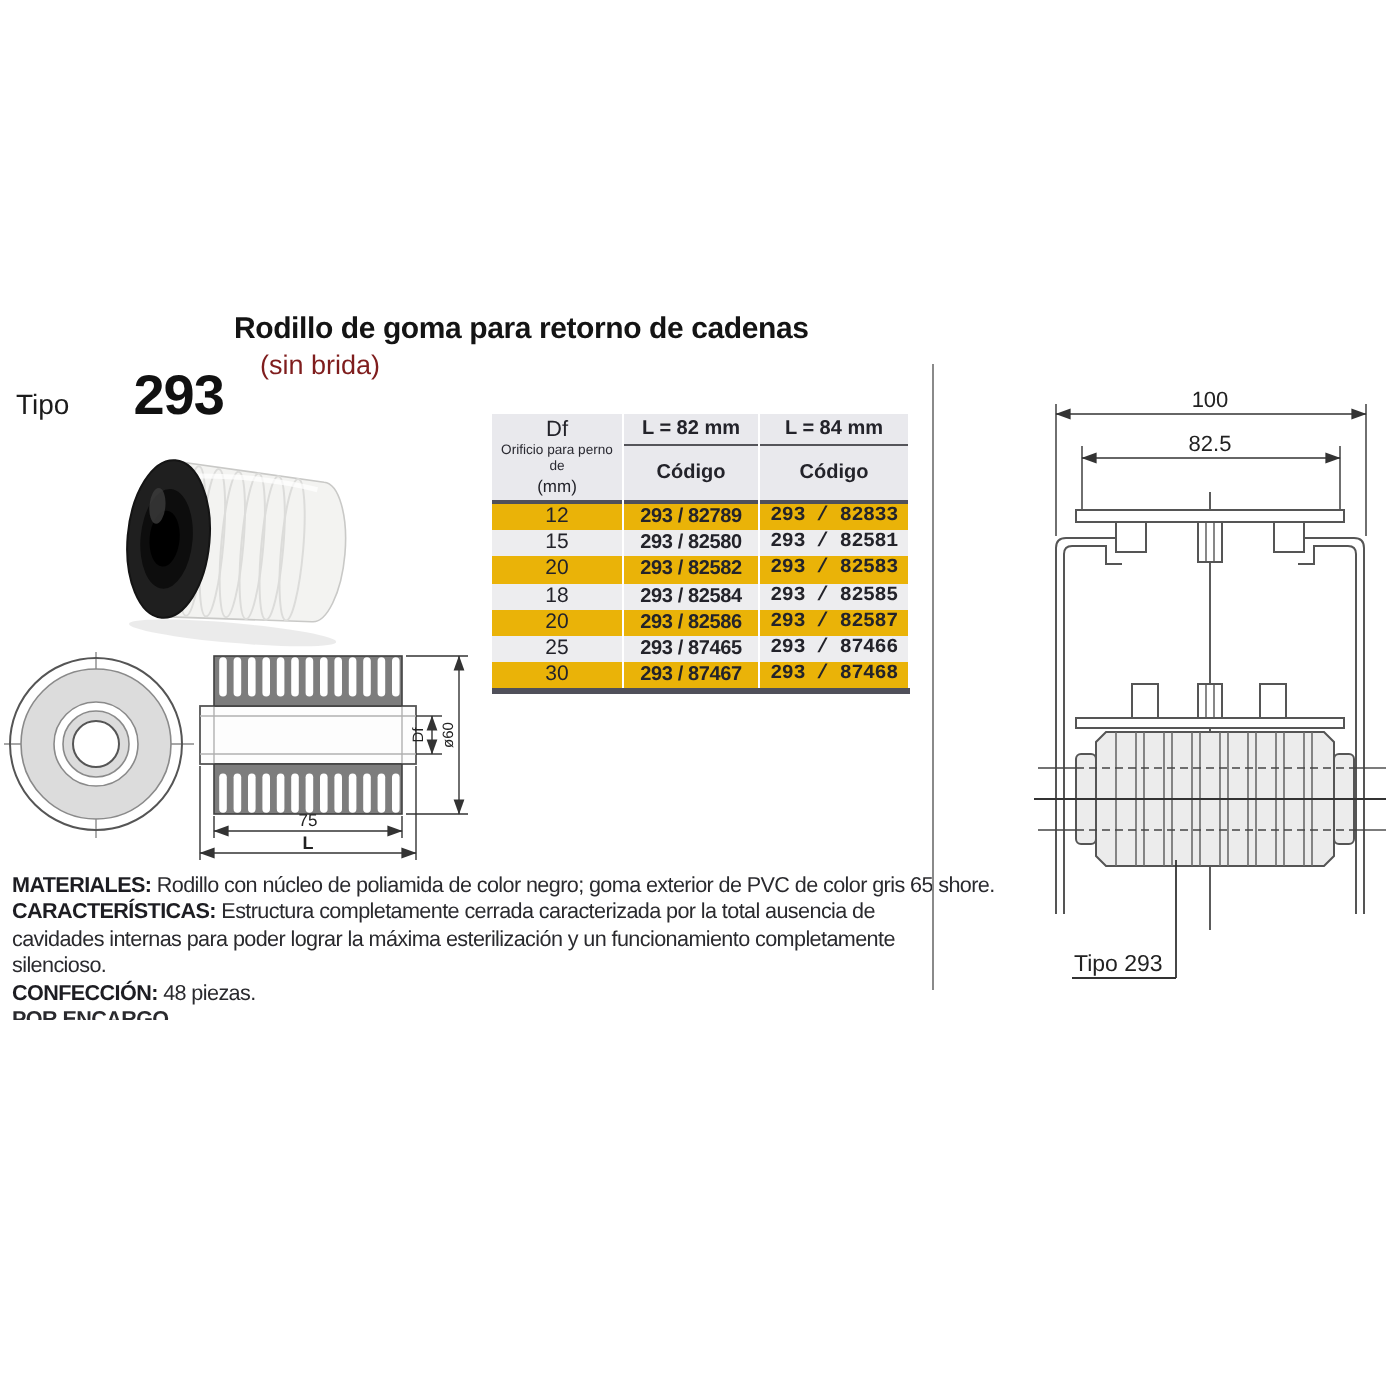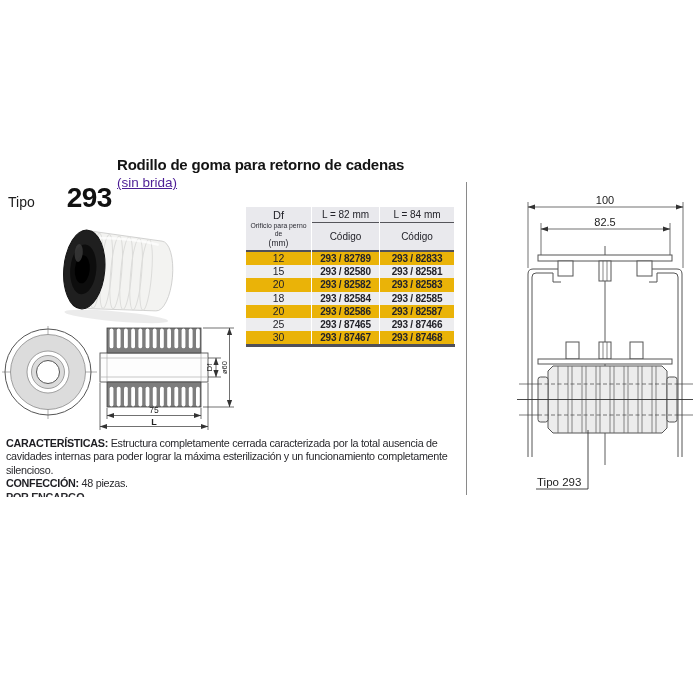--- a/index.html
+++ b/index.html
@@ -5,41 +5,41 @@
   html,body{margin:0;padding:0;background:#fff;}
   .page{position:relative;width:700px;height:700px;background:#ffffff;overflow:hidden;
         font-family:"Liberation Sans",sans-serif;color:#23232a;}
 
   
   .type-block{position:absolute;left:8px;top:182px;display:flex;align-items:baseline;gap:7px;}
   .type-label{font-size:14px;color:#1c1c1c;}
   .type-number{font-size:28px;font-weight:bold;letter-spacing:-0.5px;color:#111;margin-left:25px;}
   .page-title{position:absolute;left:117px;top:156px;font-size:15px;font-weight:bold;
               color:#141414;letter-spacing:-0.2px;}
-  .page-subtitle{position:absolute;left:117px;top:175px;font-size:13.5px;color:#4c1d95;text-decoration:underline;}
+  .page-subtitle{position:absolute;left:130px;top:175px;font-size:13.5px;color:#7f1d1d;}
 
   
   .codes-table{position:absolute;left:246px;top:207px;width:209px;font-size:10px;color:#23232a;}
   .t-head{display:flex;}
   .t-head .th{background:#e9e9ed;border-bottom:2px solid #50505a;}
   .th.c1{width:65px;margin-right:1px;text-align:center;padding-top:2px;height:41px;}
-  .th.c2,.th.c3{width:67px;text-align:center;height:43px;}
+  .th.c2,.th.c3{width:67px;text-align:center;height:43px;font-weight:bold;}
   .th.c2{margin-right:1px;}
   .th.c3{width:74px;}
   .th .l-row{height:15px;line-height:15px;border-bottom:1px solid #55555a;font-size:10px;}
   .th .cod-row{height:27px;line-height:27px;font-size:10px;}
   .th .df{font-size:11px;line-height:13px;}
   .th .orificio{font-size:6.8px;line-height:8px;color:#2a2a32;}
   .th .mm{font-size:8.5px;line-height:11px;}
   .t-row{display:flex;height:13.2px;line-height:13.2px;}
   .t-row.alt .td{background:#ededef;}
   .td{background:#eab308;}
   .td.c1{width:65px;margin-right:1px;text-align:center;font-size:10.5px;}
   .td.c2{width:67px;margin-right:1px;text-align:center;font-weight:bold;letter-spacing:-0.2px;}
-  .td.c3{width:74px;text-align:center;font-weight:bold;letter-spacing:-0.2px;}
+  .td.c3{width:74px;text-align:center;font-weight:bold;letter-spacing:-0.2px;font-family:Liberation Mono, monospace;}
   .t-bottom{height:2.5px;background:#50505a;}
 
   
   .info{position:absolute;left:6px;top:437px;width:462px;font-size:10.8px;line-height:13.4px;
         letter-spacing:-0.3px;color:#2a2a2e;}
   .info p{margin:0;}
   .info .one-line{white-space:nowrap;}
   .info b{letter-spacing:-0.3px;color:#1d1d22;}
   .clipped{height:6px;overflow:hidden;font-weight:bold;}
 
@@ -211,20 +211,23 @@
         <line x1="208" y1="68" x2="208" y2="115"></line>
       <line x1="100" y1="111.5" x2="208" y2="111.5" marker-start="url(#arr)" marker-end="url(#arr)"></line>
     </g>
     <text x="211.5" y="52.5" transform="rotate(-90 211.5 52.5)" font-size="7.5" text-anchor="middle">Df</text>
     <text x="226.5" y="52.5" transform="rotate(-90 226.5 52.5)" font-size="7.5" text-anchor="middle">ø60</text>
     <text x="154" y="98" font-size="8.5" text-anchor="middle">75</text>
     <text x="154" y="109.5" font-size="9" font-weight="bold" text-anchor="middle">L</text>
   </svg>
 
   <div class="info">
+    <p class="one-line">
+      <b>MATERIALES:</b><span> Rodillo con núcleo de poliamida de color negro; goma exterior de PVC de color gris 65 shore.</span>
+    </p>
     <p>
       <b>CARACTERÍSTICAS:</b><span> Estructura completamente cerrada caracterizada por la total ausencia de cavidades internas para poder lograr la máxima esterilización y un funcionamiento completamente silencioso.</span>
     </p>
     <p>
       <b>CONFECCIÓN:</b><span> 48 piezas.</span>
     </p>
     <div class="clipped">POR ENCARGO</div>
   </div>
 
   <div class="panel-divider"></div>

